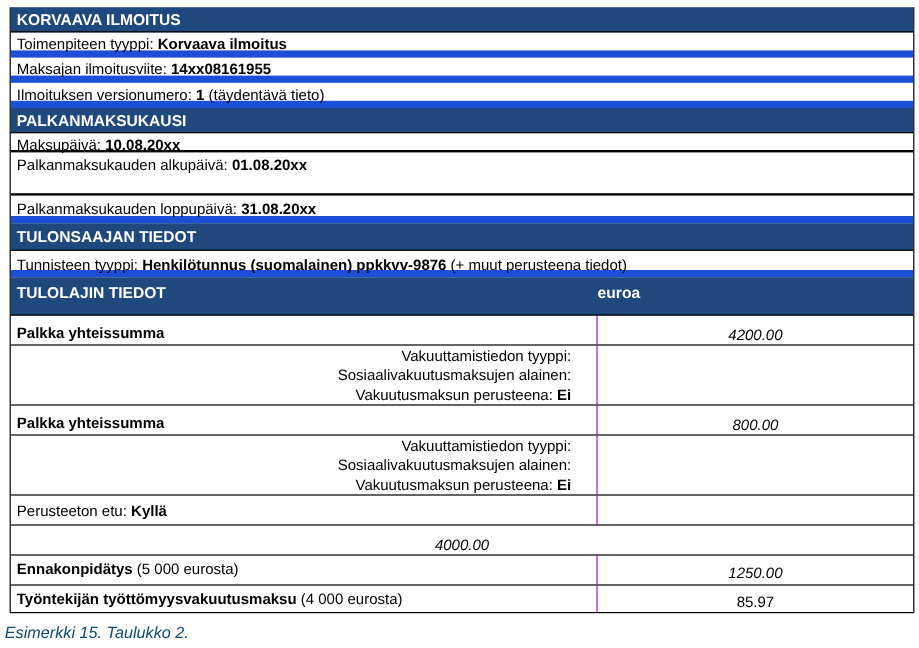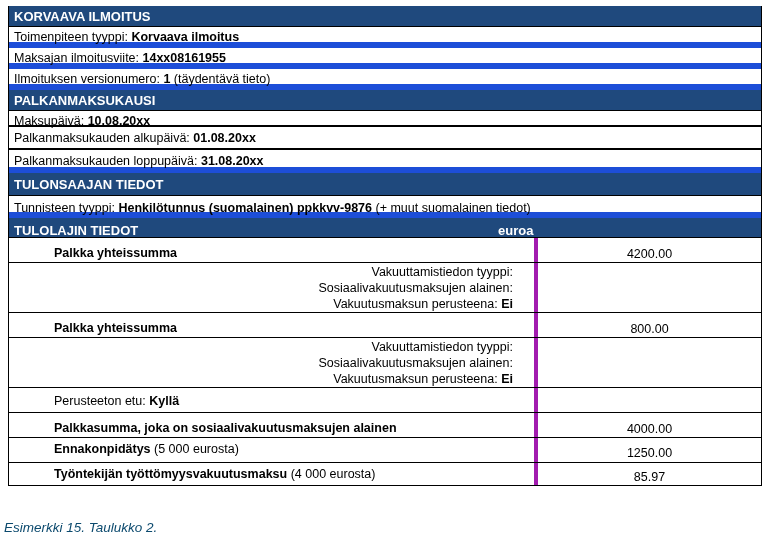--- a/index.html
+++ b/index.html
@@ -6,48 +6,48 @@
   body { width: 766px; height: 540px; position: relative; overflow: hidden;
          font-family: "Liberation Sans", sans-serif; font-size: 12.5px; color: #000; }
   .tbl { position: absolute; left: 8px; top: 6px; width: 752px; border-left: 1.5px solid #000; border-right: 1.5px solid #000; }
   .hdr { background: #1f497d; color: #fff; font-weight: bold; font-size: 13px; height: 21px; line-height: 21px;
          padding-left: 5px; box-sizing: border-box; border-bottom: 1px solid #000; position: relative; }
   .hdr .rcol { position: absolute; left: 489px; width: 263px; top: 0; text-align: left; }
   .row { height: 21px; line-height: 21px; padding-left: 5px; box-sizing: border-box; border-bottom: 6px solid #1d4ed8; white-space: nowrap; }
   .row.thick { border-bottom: 2px solid #000; }
   b { font-weight: bold; }
   .drow { display: flex; border-bottom: 1px solid #000; box-sizing: border-box; }
-  .drow .l { width: 489px; border-right: 4px solid #a21caf; box-sizing: border-box; padding-left: 5px; margin-left: 40px; }
+  .drow .l { width: 489px; border-right: 1px solid #a21caf; box-sizing: border-box; padding-left: 5px; }
   .drow .r { flex: 1; text-align: center; box-sizing: border-box; }
   .drow.h25 { height: 25px; }
   .drow.h25 .l { line-height: 30px; font-weight: bold; }
-  .drow.h25 .r { line-height: 32px; }
+  .drow.h25 .r { line-height: 32px; font-style: italic; }
   .drow.h50 { height: 50px; }
   .drow.h50 .l { text-align: right; padding-right: 21px; line-height: 16px; padding-top: 1px; }
   .caption { position: absolute; left: 4px; top: 520px; font-style: italic; font-size: 13.5px; color: #0c4a6e; }
 </style>
 </head>
 <body>
 
 <div class="tbl">
 
   <div class="hdr"><span>KORVAAVA ILMOITUS</span></div>
   <div class="row"><span>Toimenpiteen tyyppi: </span><b>Korvaava ilmoitus</b></div>
   <div class="row"><span>Maksajan ilmoitusviite: </span><b>14xx08161955</b></div>
   <div class="row"><span>Ilmoituksen versionumero: </span><b>1</b><span> (täydentävä tieto)</span></div>
 
   <div class="hdr"><span>PALKANMAKSUKAUSI</span></div>
   <div class="row thick" style="height:16px;line-height:21px"><span>Maksupäivä: </span><b>10.08.20xx</b></div>
-  <div class="row thick" style="height:23px;line-height:22px"><span>Palkanmaksukauden alkupäivä: </span><b>01.08.20xx</b></div>
+  <div class="row thick" style="height:36px;line-height:22px"><span>Palkanmaksukauden alkupäivä: </span><b>01.08.20xx</b></div>
   <div class="row" style="height:23px;line-height:22px"><span>Palkanmaksukauden loppupäivä: </span><b>31.08.20xx</b></div>
 
   <div class="hdr" style="height:23px;line-height:23px"><span>TULONSAAJAN TIEDOT</span></div>
-  <div class="row" style="height:22px;line-height:24px"><span>Tunnisteen tyyppi: </span><b>Henkilötunnus (suomalainen) ppkkvv-9876</b><span> (+ muut suomalainen tiedot)</span></div>
+  <div class="row" style="height:22px;line-height:24px"><span>Tunnisteen tyyppi: </span><b>Henkilötunnus (suomalainen) ppkkvv-9876</b><span> (+ muut perusteena tiedot)</span></div>
 
-  <div class="hdr" style="height:20px;line-height:25px"><span>TULOLAJIN TIEDOT</span><span class="rcol">euroa</span></div>
+  <div class="hdr" style="height:32px;line-height:25px"><span>TULOLAJIN TIEDOT</span><span class="rcol">euroa</span></div>
 
   <div class="drow h25">
       <div class="l"><span>Palkka yhteissumma</span></div>
       <div class="r">4200.00</div>
     </div>
   <div class="drow h50">
       <div class="l">
         <div>Vakuuttamistiedon tyyppi:</div>
         <div>Sosiaalivakuutusmaksujen alainen:</div>
         <div><span>Vakuutusmaksun perusteena: </span><b>Ei</b></div>
@@ -67,21 +67,20 @@
       </div>
       <div class="r"></div>
     </div>
 
   <div class="drow" style="height:25px">
       <div class="l" style="text-align:left;padding-right:5px;line-height:27px"><span>Perusteeton etu: </span><b>Kyllä</b></div>
       <div class="r"></div>
     </div>
 
   <div class="drow h25">
-      <div class="l"><span>Palkkasumma, joka on sosiaalivakuutusmaksujen alainen</span></div>
       <div class="r">4000.00</div>
     </div>
   <div class="drow h25">
       <div class="l" style="font-weight:normal;line-height:23px"><b>Ennakonpidätys</b><span> (5 000 eurosta)</span></div>
       <div class="r" style="line-height:30px">1250.00</div>
     </div>
   <div class="drow" style="height:23px">
       <div class="l" style="font-weight:normal;line-height:23px"><b>Työntekijän työttömyysvakuutusmaksu</b><span> (4 000 eurosta)</span></div>
       <div class="r" style="line-height:28px">85.97</div>
     </div>

